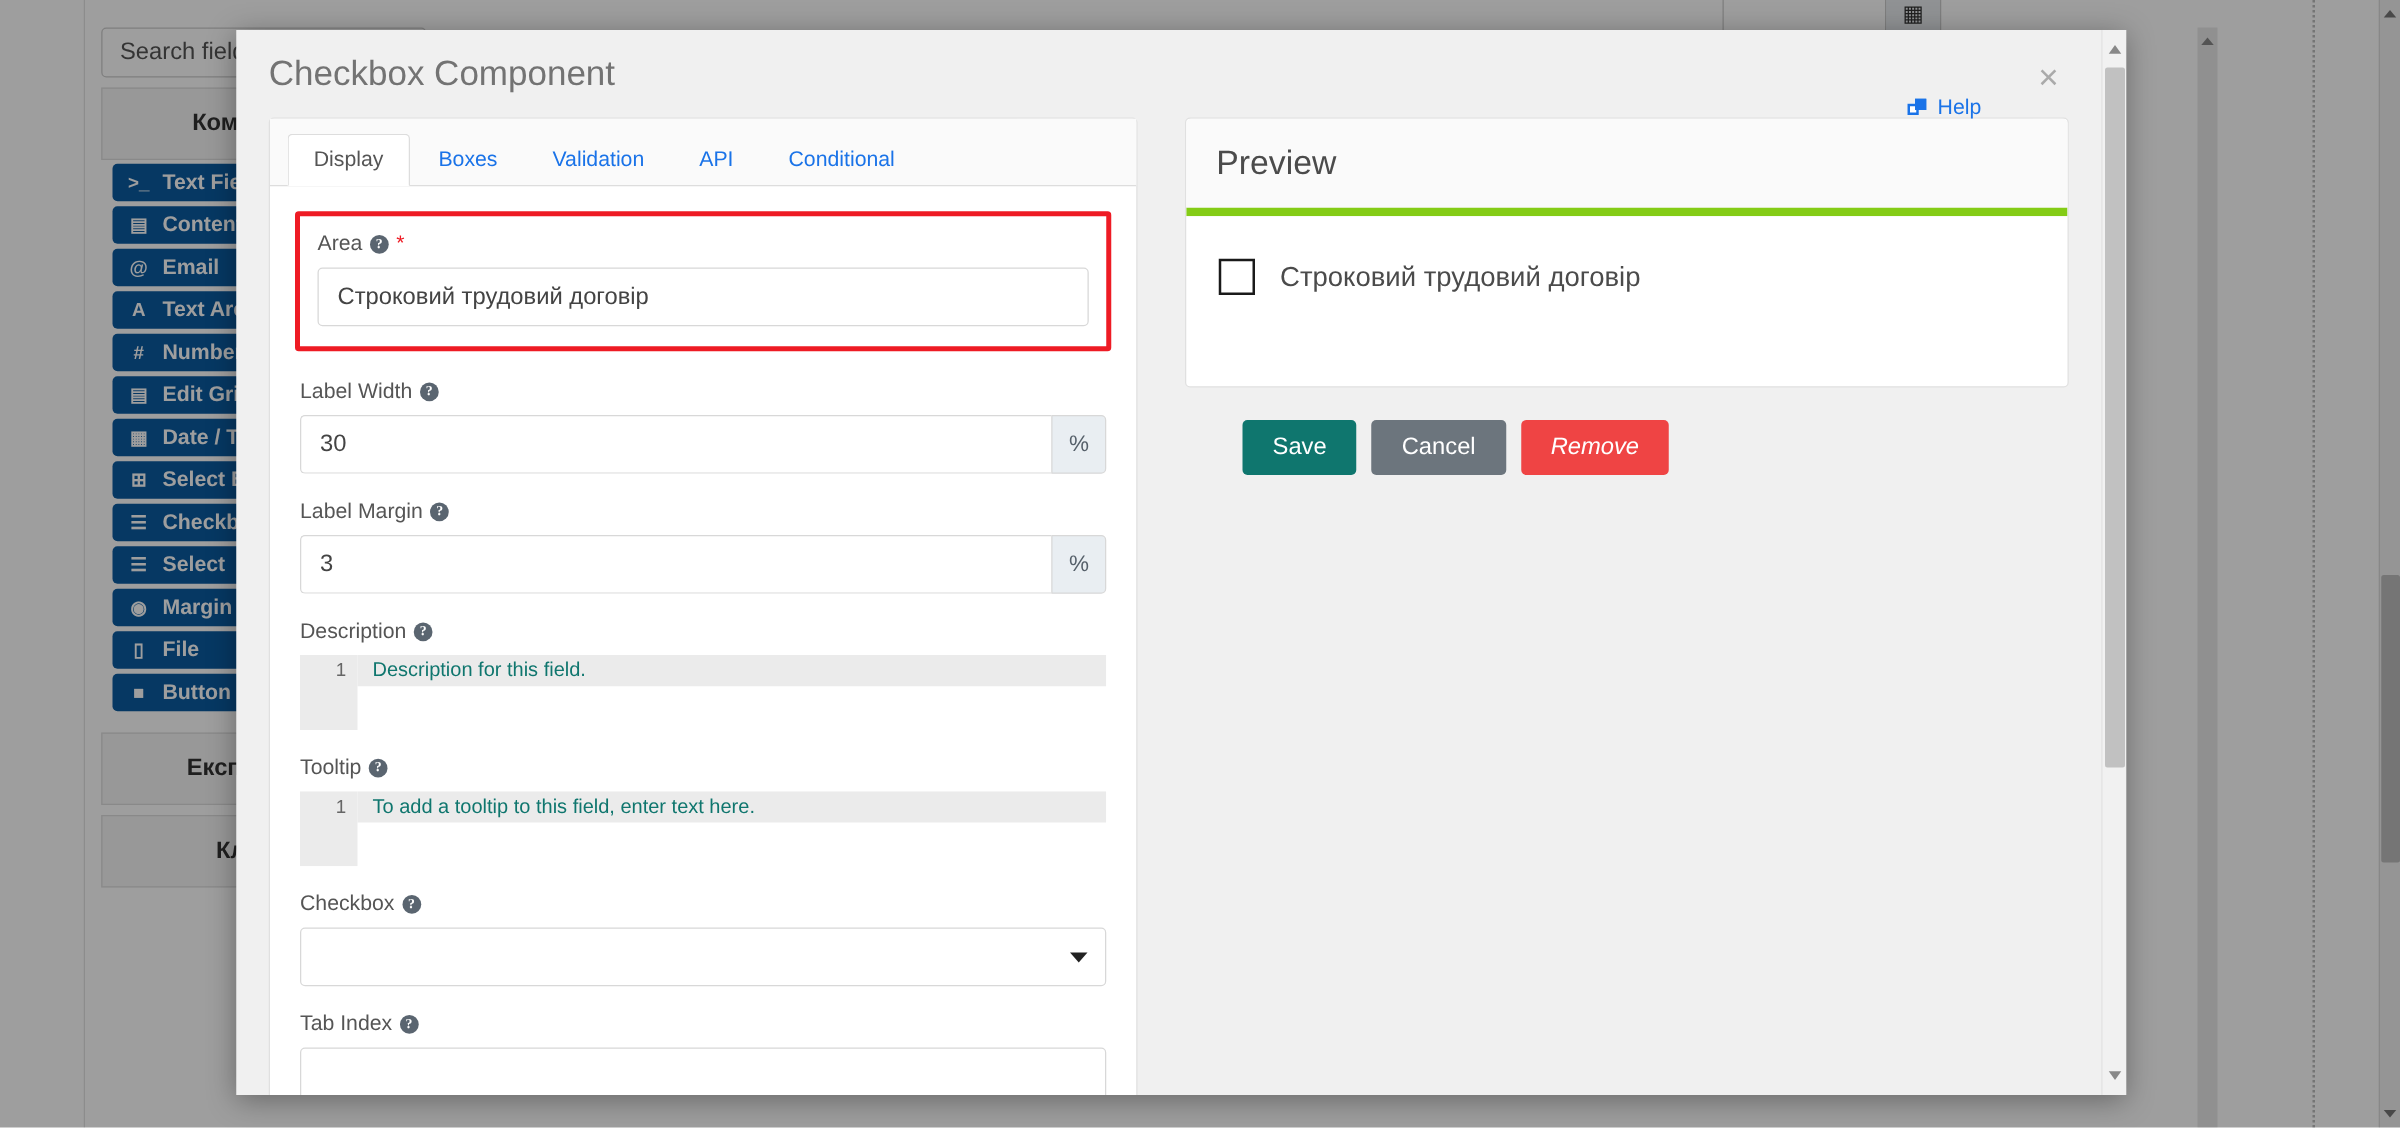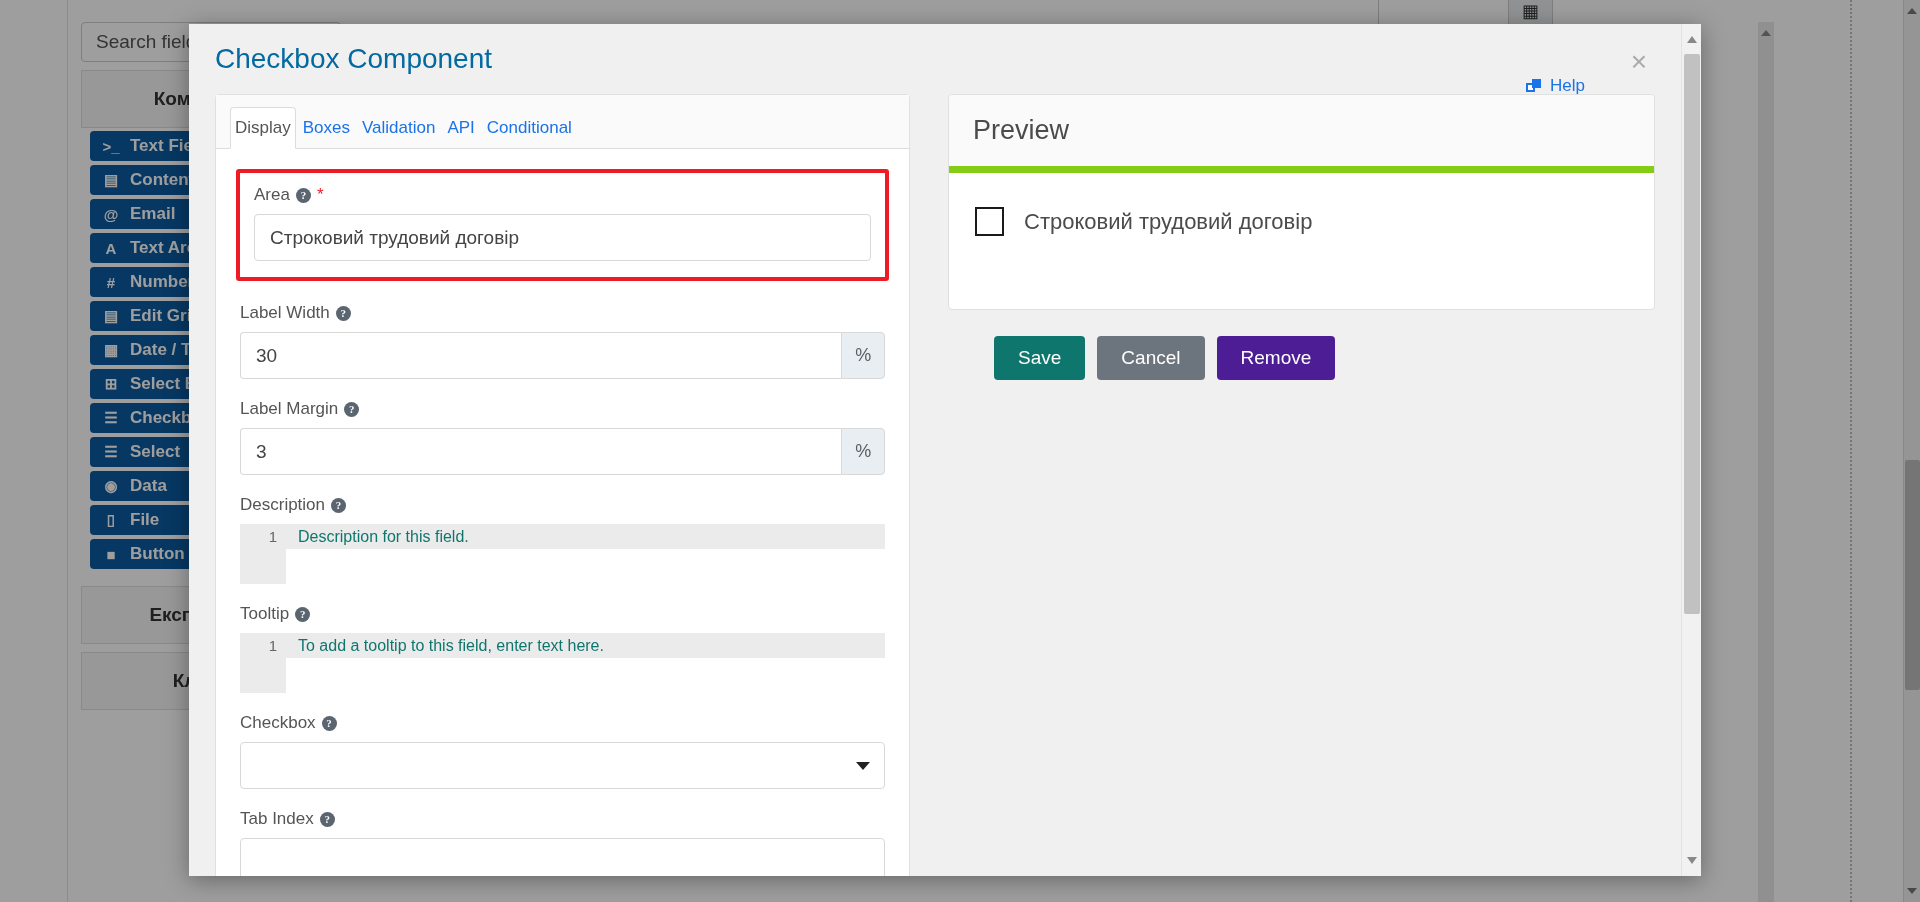--- a/index.html
+++ b/index.html
@@ -132,21 +132,21 @@
     width: 1492px; height: 852px;
     overflow: hidden;
   }
   .modal-head {
     position: relative;
     height: 70px;
     padding: 0 26px;
     display: flex; align-items: center;
   }
   .modal-title {
-    font-size: 28px; color: #0369a1; font-weight: normal;
+    font-size: 28px; color: #737373; font-weight: normal;
   }
   .modal-close {
     position: absolute; right: 34px; top: 24px;
     font-size: 28px; color: #aaa; line-height: 1;
     cursor: pointer; font-weight: normal;
   }
   .help-link {
     position: absolute; right: 96px; top: 52px;
     font-size: 17px; color: #1a73e8;
     display: flex; align-items: center; gap: 7px;
@@ -175,21 +175,21 @@
   }
   .tabs {
     display: flex; align-items: flex-end;
     padding: 10px 14px 0 14px;
     border-bottom: 1px solid #ddd;
     background: #fafafa;
     height: 54px;
     gap: 2px;
   }
   .tab {
-    padding: 10px 4px;
+    padding: 10px 20px;
     font-size: 17px; color: #1a73e8;
     cursor: pointer;
     border: 1px solid transparent;
     border-radius: 4px 4px 0 0;
     position: relative; top: 1px;
   }
   .tab.active {
     color: #555; background: #ffffff;
     border-color: #ddd #ddd #ffffff #ddd;
   }
@@ -301,21 +301,21 @@
   .btn-row { display: flex; gap: 12px; margin-top: 26px; }
   .btn {
     border: none; border-radius: 4px;
     color: #fff; font-size: 19px;
     padding: 11px 24px;
     cursor: pointer;
     font-family: "Liberation Sans", sans-serif;
   }
   .btn-save { background: #0f766e; margin-left: 46px; }
   .btn-cancel { background: #6c757d; }
-  .btn-remove { background: #4c1d95; }
+  .btn-remove { background: #ef4444; font-style: italic; }
 
   
   .modal-scrollbar {
     position: absolute; right: 0; top: 0;
     width: 20px; height: 852px;
     background: #f1f1f1;
     border-left: 1px solid #e2e2e2;
   }
   .modal-scrollbar .sb-up,
   .modal-scrollbar .sb-down {
@@ -387,21 +387,21 @@
     <div class="comp-btn" style="top:403px">
       <span class="ci">☰</span>
       <span>Checkbox</span>
     </div>
     <div class="comp-btn" style="top:437px">
       <span class="ci">☰</span>
       <span>Select</span>
     </div>
     <div class="comp-btn" style="top:471px">
       <span class="ci">◉</span>
-      <span>Data</span>
+      <span>Margin</span>
     </div>
     <div class="comp-btn" style="top:505px">
       <span class="ci">▯</span>
       <span>File</span>
     </div>
     <div class="comp-btn" style="top:539px">
       <span class="ci">■</span>
       <span>Button</span>
     </div>
 

